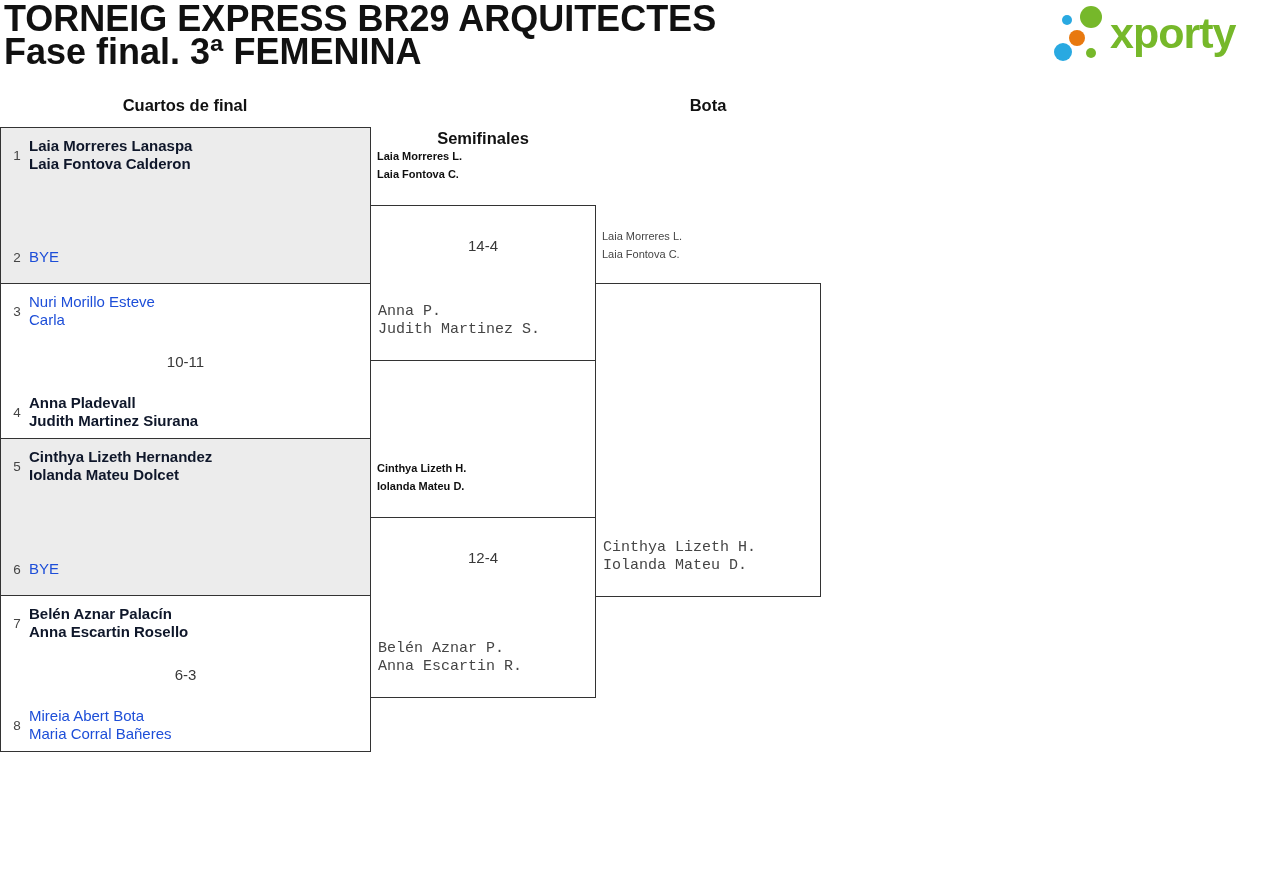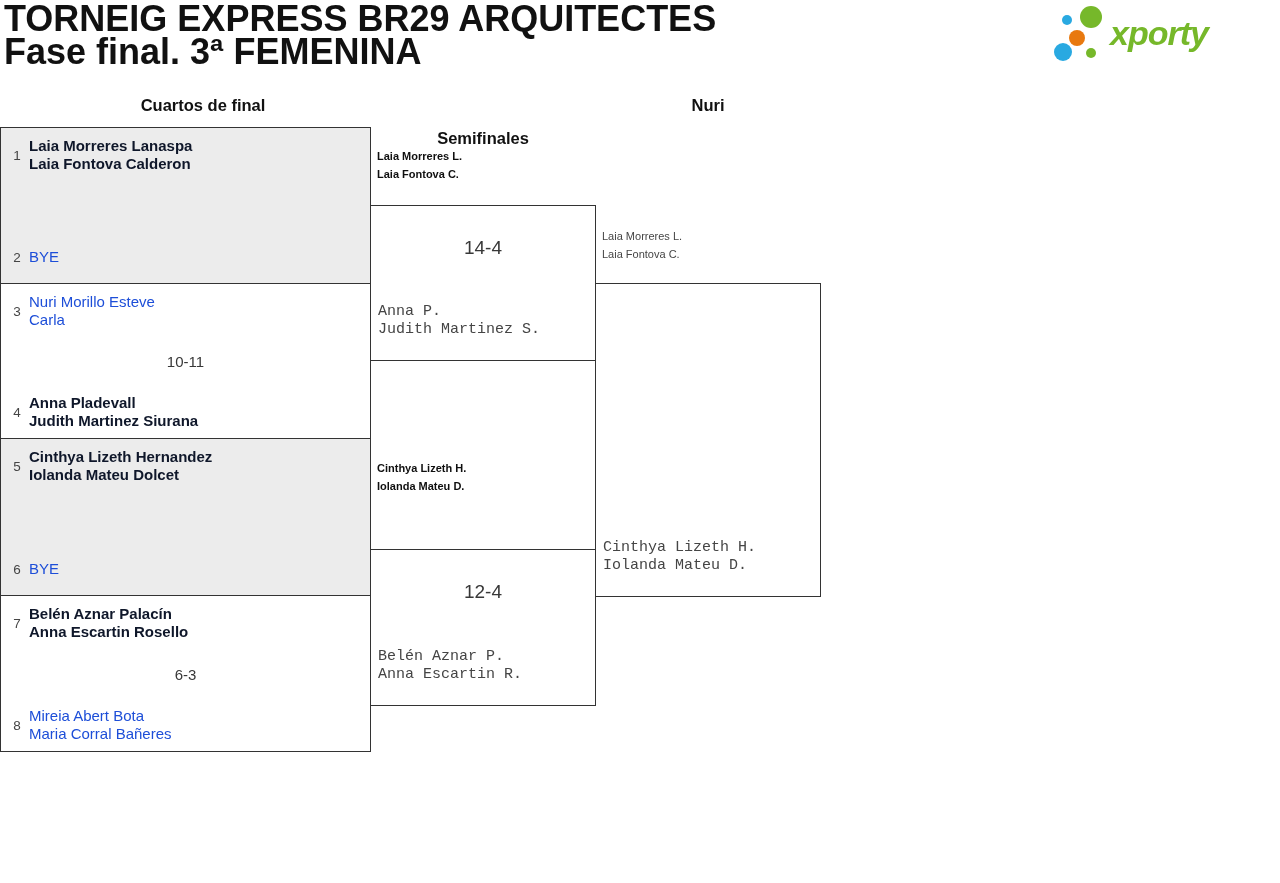--- a/index.html
+++ b/index.html
@@ -9,27 +9,27 @@
   
   .title { position:absolute; left:4px; top:2px; font-size:36px; font-weight:700;
            line-height:33px; color:#111; }
   .logo { position:absolute; left:1050px; top:0; width:230px; height:72px; }
   .dot  { position:absolute; border-radius:50%; }
   .dot.b-sm { left:12px; top:15px; width:10px; height:10px; background:#29a9e1; }
   .dot.g-lg { left:30px; top:6px;  width:22px; height:22px; background:#76b82a; }
   .dot.o-md { left:19px; top:30px; width:16px; height:16px; background:#e8790f; }
   .dot.b-md { left:4px;  top:43px; width:18px; height:18px; background:#29a9e1; }
   .dot.g-sm { left:36px; top:48px; width:10px; height:10px; background:#76b82a; }
-  .logo-text { position:absolute; left:60px; top:0; font-size:34px; line-height:66px;
-               font-weight:700; letter-spacing:-1px; color:#76b82a;font-style:italic; }
+  .logo-text { position:absolute; left:60px; top:0; font-size:43px; line-height:66px;
+               font-weight:700; letter-spacing:-1px; color:#76b82a; }
 
   
   .round-label { position:absolute; top:96px; font-size:16.5px; font-weight:700;
                  color:#111; text-align:center; }
-  .rl-qf { left:18px; width:370px; }
+  .rl-qf { left:0; width:370px; }
   .rl-sf { left:370px; width:226px;margin-top:33px; }
   .rl-f  { left:595px; width:226px; }
 
   
   .box { position:absolute; left:0; width:371px; background:#fff;
          border:1px solid #333; box-sizing:border-box; }
   .box.grey { background:#ececec; }
   .slot { position:absolute; left:8px; right:6px; display:flex; gap:4px; align-items:center; }
   .slot.top  { top:9px; }
   .slot.bot2 { bottom:8px; }
@@ -38,25 +38,25 @@
   .team { font-size:15px; line-height:18px; color:#1d4ed8; }
   .team .line { display:block; }
   .team.winner { font-weight:700; color:#0f172a; }
   .score { position:absolute; left:0; right:0; top:50%; transform:translateY(-50%);
            text-align:center; font-size:15px; color:#383838; }
 
   
   .sfbox { position:absolute; left:370px; width:226px; border:1px solid #333;
            box-sizing:border-box; background:transparent; }
   .sfbox.sf1 { top:205px; height:156px; }
-  .sfbox.sf2 { top:517px; height:157px;margin-top:32px; }
+  .sfbox.sf2 { top:517px; height:181px; }
   .finalbox  { position:absolute; left:595px; top:283px; width:226px; height:314px;
                border:1px solid #333; box-sizing:border-box; }
   .sfscore { position:absolute; left:0; right:0; top:31px; text-align:center;
-             font-size:19px; color:#383838; }
+             font-size:15px; color:#383838; }
   .name-block { position:absolute; font-size:11px; line-height:18px; color:#454545; }
   .name-block .line { display:block; }
   .name-block.winner { font-weight:700; color:#0f0f0f; }
   .inbox-bottom { position:absolute; left:7px; bottom:21px; font-size:15px;
                   line-height:18px; color:#454545;font-family:Liberation Mono, monospace; }
   .inbox-bottom .line { display:block; }
 </style>
 </head>
 <body>
 
@@ -71,21 +71,21 @@
     <span class="dot b-sm"></span>
     <span class="dot g-lg"></span>
     <span class="dot o-md"></span>
     <span class="dot b-md"></span>
     <span class="dot g-sm"></span>
     <span class="logo-text">xporty</span>
   </div>
 
   <div class="round-label rl-qf">Cuartos de final</div>
   <div class="round-label rl-sf">Semifinales</div>
-  <div class="round-label rl-f">Nuri</div>
+  <div class="round-label rl-f">Bota</div>
 
   <div class="box grey" style="top:127px;height:157px">
     <div class="slot top">
       <span class="seed">1</span>
       <span class="team winner">
         <span class="line">Laia Morreres Lanaspa</span>
         <span class="line">Laia Fontova Calderon</span>
       </span>
     </div>
     <div class="slot bye">

